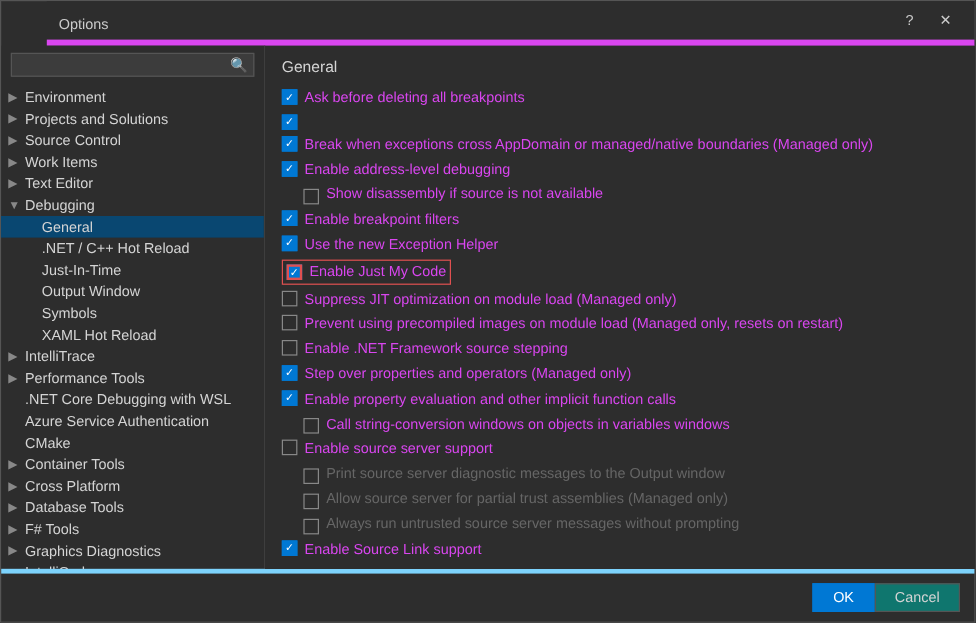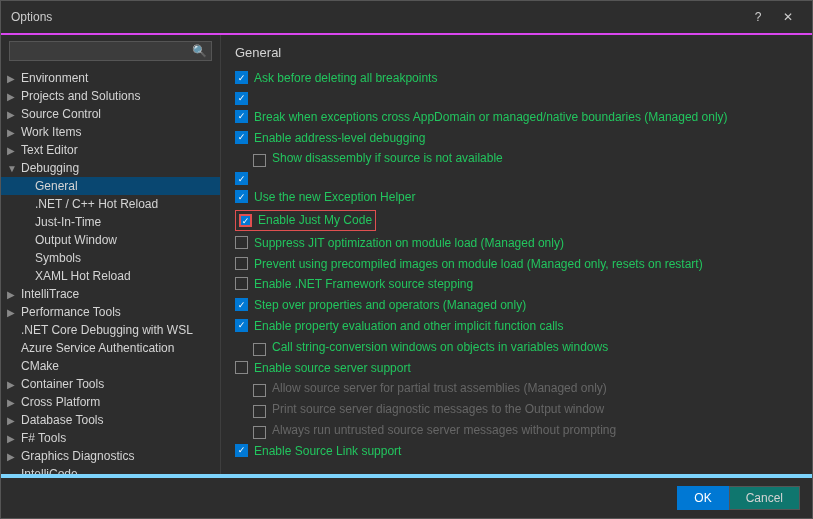--- a/index.html
+++ b/index.html
@@ -1,18 +1,18 @@
 <!DOCTYPE html>
 <html><head>
   <meta charset="utf-8">
   <style>
     * { box-sizing: border-box; margin: 0; padding: 0; }
     body { background: #3c3c3c; display: flex; align-items: center; justify-content: center; height: 100vh; font-family: 'Segoe UI', sans-serif; font-size: 12px; }
     .dialog { width: 813px; height: 519px; background: #2d2d2d; border: 1px solid #555; display: flex; flex-direction: column; color: #d4d4d4; }
-    .title-bar { background: #2d2d2d; padding: 6px 10px; display: flex; align-items: center; justify-content: space-between; border-bottom: 2px solid #d946ef; }
+    .title-bar { background: #2d2d2d; padding: 6px 10px; display: flex; align-items: flex-end; justify-content: space-between; border-bottom: 5px solid #d946ef; margin-left: 38px; }
     .title-bar-left { display: flex; align-items: center; gap: 6px; font-size: 12px; color: #cccccc; }
     .title-bar-right { display: flex; gap: 2px; }
     .title-btn { width: 28px; height: 20px; background: transparent; border: none; color: #cccccc; cursor: pointer; display: flex; align-items: center; justify-content: center; font-size: 12px; }
     .content { display: flex; flex: 1; overflow: hidden; }
     .left-panel { width: 220px; background: #2d2d2d; border-right: 1px solid #3e3e3e; display: flex; flex-direction: column; }
     .search-box { margin: 6px 8px; display: flex; align-items: center; background: #3c3c3c; border: 1px solid #555; padding: 2px 4px; }
     .search-box input { background: transparent; border: none; outline: none; color: #d4d4d4; font-size: 12px; flex: 1; }
     .search-icon { color: #888; font-size: 12px; }
     .tree { flex: 1; overflow-y: auto; padding: 2px 0; }
     .tree-item { padding: 2px 6px; cursor: pointer; display: flex; align-items: center; gap: 2px; white-space: nowrap; overflow: hidden; text-overflow: ellipsis; }
@@ -22,21 +22,21 @@
     .tree-item.indent1 { padding-left: 20px; }
     .right-panel { flex: 1; display: flex; flex-direction: column; background: #2d2d2d; padding: 10px 14px; overflow-y: auto; }
     .section-title { font-size: 13px; color: #d4d4d4; margin-bottom: 8px; font-weight: normal; }
     .option-row { display: flex; align-items: flex-start; gap: 6px; padding: 2px 0; }
     .option-row.indent1 { padding-left: 18px; align-items: flex-end; }
     .checkbox { width: 13px; height: 13px; border: 1px solid #888; background: transparent; flex-shrink: 0; margin-top: 1px; display: flex; align-items: center; justify-content: center; cursor: pointer; }
     .checkbox.checked { background: #0078d4; border-color: #0078d4; }
     .checkbox.checked::after { content: '✓'; color: white; font-size: 9px; }
     .checkbox.highlighted { border: 2px solid #e05050; }
     .checkbox.checked.highlighted { background: #0078d4; border-color: #e05050; }
-    .option-label { font-size: 12px; color: #22c55e; line-height: 1.4; }
+    .option-label { font-size: 12px; color: #d946ef; line-height: 1.4; }
     .option-label.disabled { color: #666; }
     .highlighted-row { border: 1px solid #e05050; padding: 1px 3px; display: inline-flex; align-items: center; gap: 6px; }
     .bottom-bar { padding: 8px 12px; border-top: 4px solid #7dd3fc; display: flex; justify-content: flex-end; gap: 0; }
     .btn { padding: 4px 16px; font-size: 12px; cursor: pointer; border: 1px solid #555; background: #0f766e; color: #d4d4d4; }
     .btn.primary { background: #0078d4; border-color: #0078d4; color: white; }
     ::-webkit-scrollbar { width: 8px; }
     ::-webkit-scrollbar-track { background: #3c3c3c; }
     ::-webkit-scrollbar-thumb { background: #555; }
   </style>
 </head>
@@ -174,20 +174,21 @@
           <div class="option-row">
             <div class="checkbox checked"></div>
             <span class="option-label">Enable address-level debugging</span>
           </div>
           <div class="option-row indent1">
             <div class="checkbox"></div>
             <span class="option-label">Show disassembly if source is not available</span>
           </div>
           <div class="option-row">
             <div class="checkbox checked"></div>
+            <span class="option-label">Enable breakpoint filters</span>
           </div>
           <div class="option-row">
             <div class="checkbox checked"></div>
             <span class="option-label">Use the new Exception Helper</span>
           </div>
           <div class="option-row">
             <div class="highlighted-row">
               <div class="checkbox checked highlighted"></div>
               <span class="option-label">Enable Just My Code</span>
             </div>
@@ -215,25 +216,25 @@
           <div class="option-row indent1">
             <div class="checkbox"></div>
             <span class="option-label">Call string-conversion windows on objects in variables windows</span>
           </div>
           <div class="option-row">
             <div class="checkbox"></div>
             <span class="option-label">Enable source server support</span>
           </div>
           <div class="option-row indent1">
             <div class="checkbox"></div>
+            <span class="option-label disabled">Print source server diagnostic messages to the Output window</span>
+          </div>
+          <div class="option-row indent1">
+            <div class="checkbox"></div>
             <span class="option-label disabled">Allow source server for partial trust assemblies (Managed only)</span>
-          </div>
-          <div class="option-row indent1">
-            <div class="checkbox"></div>
-            <span class="option-label disabled">Print source server diagnostic messages to the Output window</span>
           </div>
           <div class="option-row indent1">
             <div class="checkbox"></div>
             <span class="option-label disabled">Always run untrusted source server messages without prompting</span>
           </div>
           <div class="option-row">
             <div class="checkbox checked"></div>
             <span class="option-label">Enable Source Link support</span>
           </div>
         </div>

